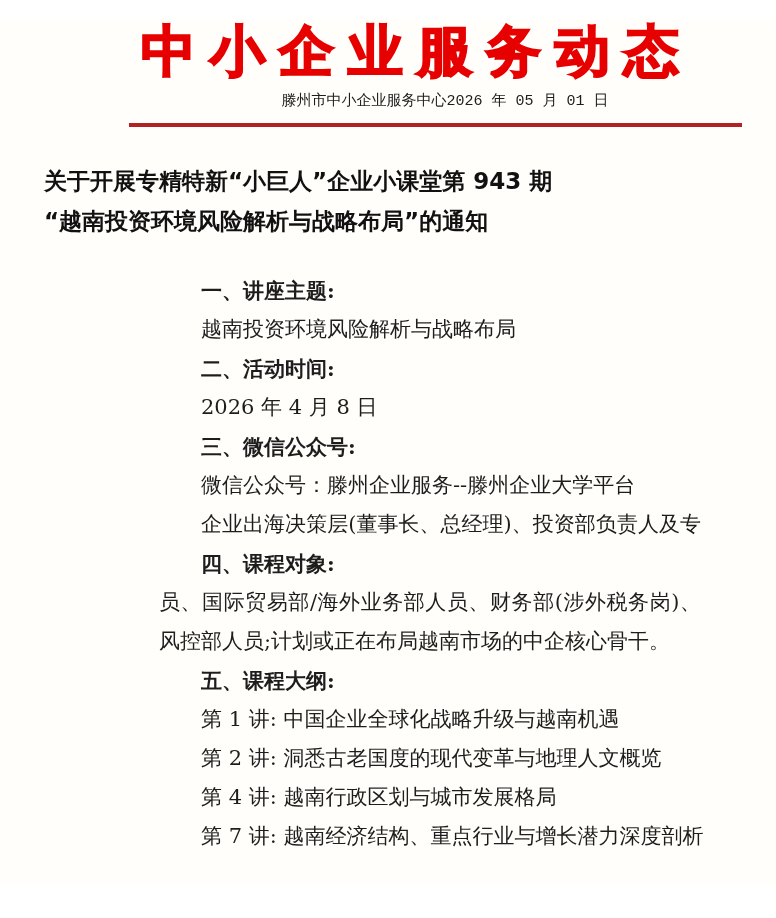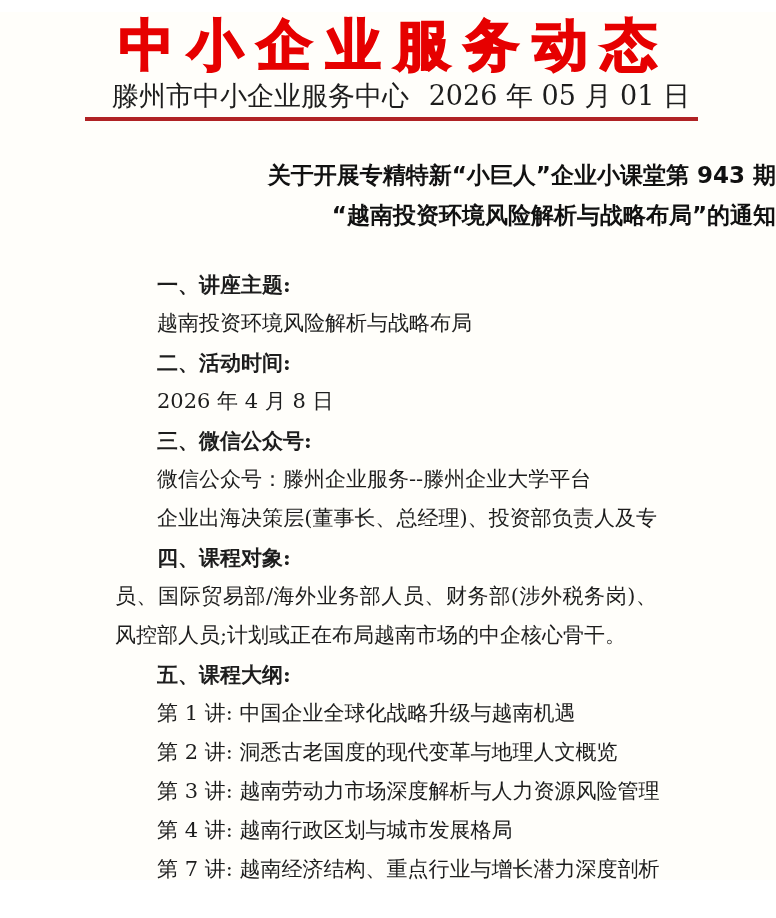--- a/index.html
+++ b/index.html
@@ -7,59 +7,61 @@
     --rule: #b02224;
     --ink: #1d1d1d;
     --paper: #fffefa;
   }
   * { margin: 0; padding: 0; box-sizing: border-box; }
   html, body { background: #ffffff; }
   .page {
     position: relative;
     width: 776px;
     height: 868px;
-    margin: 12px auto;
+    margin: 18px auto;
     background: var(--paper);
     overflow: hidden;
     font-family: "DejaVu Serif", "Liberation Serif", serif;
     color: var(--ink);
+    padding-left: 44px;
   }
   
   .masthead-title {
     padding-top: 3px;
     text-align: center;
     font-size: 55px;
     line-height: 60px;
     font-weight: 900;
     color: var(--accent);
     -webkit-text-stroke: 2px var(--accent);
     letter-spacing: 14px;
     text-indent: 14px;
     white-space: nowrap;
   }
   .masthead-info {
     display: flex;
-    justify-content: space-between;
+    justify-content: center;
     align-items: baseline;
     width: 578px;
     margin: 9px 0 0 112px;
-    font-size: 27px;
+    font-size: 15px;
     line-height: 24px;
     white-space: nowrap;
+    font-family: Liberation Mono, monospace;
   }
   .rule {
     width: 613px;
     height: 4px;
     margin: 9px 0 0 85px;
     background: var(--rule);
   }
   
   .doc-title {
     margin-top: 34px;
-    text-align: right;
+    text-align: left;
     font-family: "DejaVu Sans", "Liberation Sans", sans-serif;
     font-size: 23px;
     font-weight: bold;
     line-height: 40px;
     color: #111;
     white-space: nowrap;
   }
   
   .body {
     width: 542px;
@@ -102,18 +104,17 @@
       <div class="line indent">2026 年 4 月 8 日</div>
       <div class="line heading indent">三、微信公众号:</div>
       <div class="line indent">微信公众号：滕州企业服务--滕州企业大学平台</div>
       <div class="line indent justify">企业出海决策层(董事长、总经理)、投资部负责人及专</div>
       <div class="line heading indent">四、课程对象:</div>
       <div class="line justify">员、国际贸易部/海外业务部人员、财务部(涉外税务岗)、</div>
       <div class="line plain">风控部人员;计划或正在布局越南市场的中企核心骨干。</div>
       <div class="line heading indent">五、课程大纲:</div>
       <div class="line indent">第 1 讲: 中国企业全球化战略升级与越南机遇</div>
       <div class="line indent">第 2 讲: 洞悉古老国度的现代变革与地理人文概览</div>
-      <div class="line indent">第 3 讲: 越南劳动力市场深度解析与人力资源风险管理</div>
       <div class="line indent">第 4 讲: 越南行政区划与城市发展格局</div>
       <div class="line indent">第 7 讲: 越南经济结构、重点行业与增长潜力深度剖析</div>
     </div>
 
 </div>
 
 </body></html>

